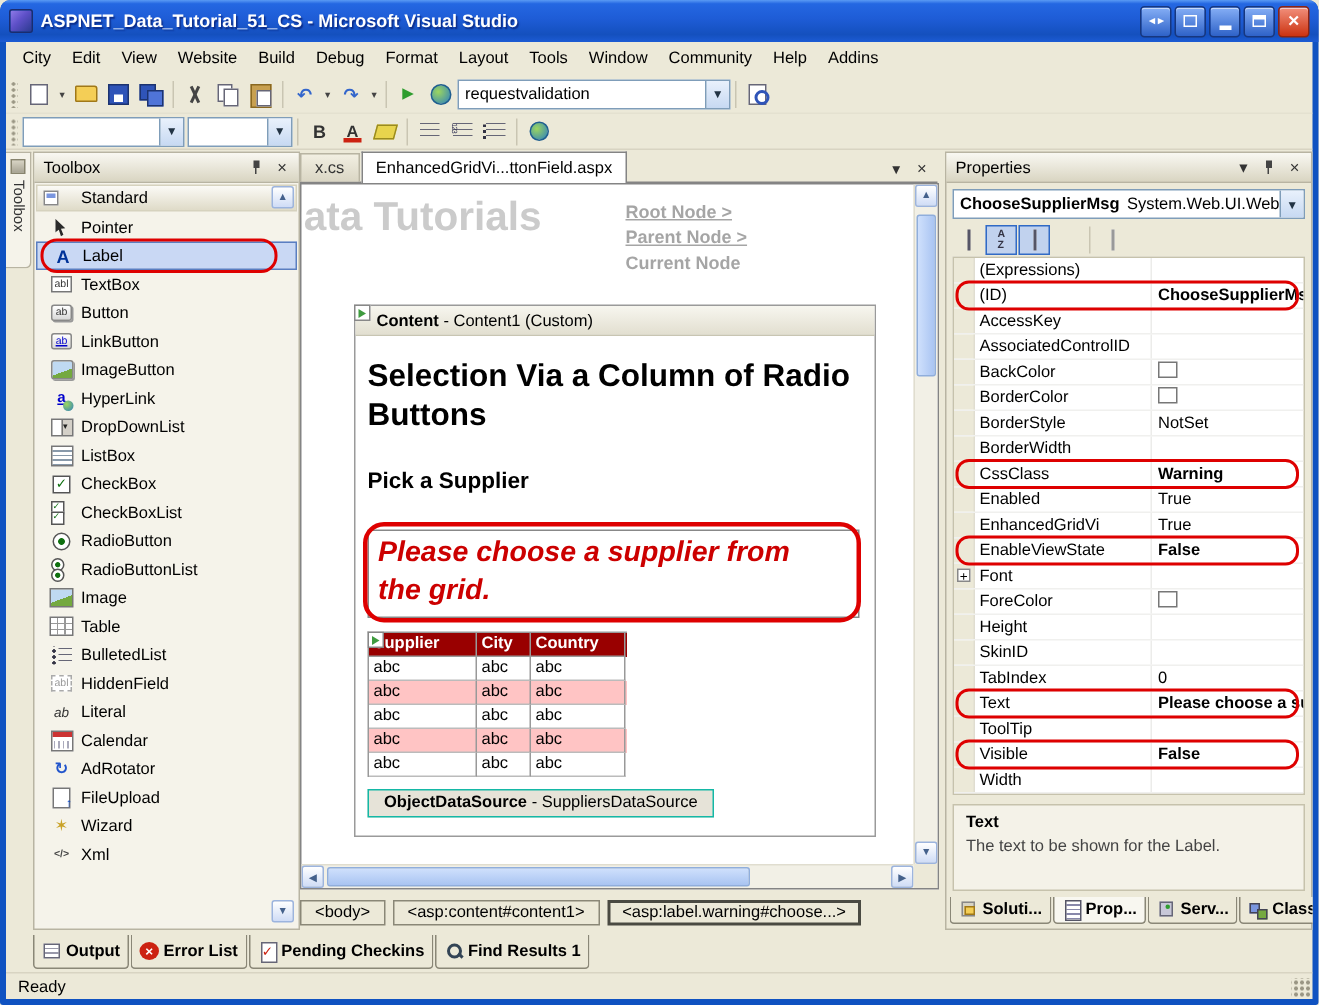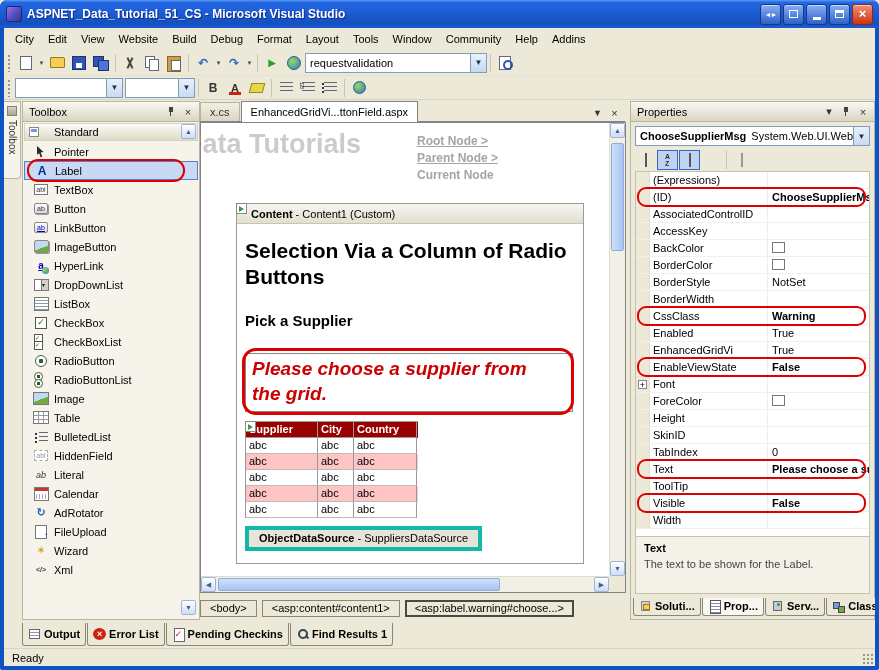--- a/index.html
+++ b/index.html
@@ -167,21 +167,21 @@
   .gv-header{display:flex;background:#990000;color:#fff;font-weight:bold;}
   .gv-hcell,.gv-cell{padding:1px 3px 2px;border-right:1px solid #999;border-bottom:1px solid #BBB;white-space:nowrap;overflow:hidden;}
   .gv-hcell{border-bottom:1px solid #999;}
   .gv-hcell:nth-of-type(1),.gv-cell:nth-of-type(1){width:72px;}
   .gv-hcell:nth-of-type(2),.gv-cell:nth-of-type(2){width:36px;}
   .gv-hcell:nth-of-type(3),.gv-cell:nth-of-type(3){width:63px;}
   .gv-row{display:flex;background:#fff;}
   .gv-row.alt{background:#FFC4C4;}
   .green-glyph{position:absolute;left:-1px;top:-1px;width:11px;height:11px;background:#fff;border:1px solid #888;z-index:3;}
   .green-glyph::after{content:"";position:absolute;left:2px;top:2px;border:3px solid transparent;border-left:5px solid #3F9B3F;}
-  #datasource{display:inline-block;margin-top:8px;border:4px solid #14b8a6;background:#E6E3D8;padding:2px 10px 3px;white-space:nowrap;}
+  #datasource{display:inline-block;margin-top:8px;border:1px solid #14b8a6;background:#E6E3D8;padding:2px 10px 3px;white-space:nowrap;}
 
   
   #vscroll{position:absolute;top:0;right:0;width:16px;bottom:16px;background:#F2F0E6;border-left:1px solid #E0DDCF;}
   #hscroll{position:absolute;left:0;bottom:0;height:16px;right:16px;background:#F2F0E6;border-top:1px solid #E0DDCF;}
   .sb-btn{position:absolute;width:15px;height:15px;display:flex;align-items:center;justify-content:center;font-size:7px;color:#44618C;
     background:linear-gradient(#FFF,#CFDCF6);border:1px solid #9CB4DE;border-radius:2px;}
   #vscroll .sb-btn.up{top:0;left:0;}
   #vscroll .sb-btn.down{bottom:0;left:0;}
   #hscroll .sb-btn.left{left:0;top:0;}
   #hscroll .sb-btn.right{right:0;top:0;}
@@ -205,21 +205,21 @@
   .pg-tool{width:21px;height:20px;display:flex;align-items:center;justify-content:center;border:1px solid transparent;position:relative;}
   .pg-tool.active{border:1px solid #316AC5;background:#C1D2EE;}
   [data-name="categorized-icon"]::before{content:"";width:12px;height:10px;border:1px solid #556;background:
     linear-gradient(180deg,#88A 3px,transparent 3px),repeating-linear-gradient(180deg,transparent 0 2px,#AAB 2px 3px);}
   [data-name="alphabetical-icon"]{font-size:7px;font-weight:bold;color:#334;flex-direction:column;line-height:1;}
   [data-name="alphabetical-icon"]::before{content:"A";}
   [data-name="alphabetical-icon"]::after{content:"Z";}
   [data-name="properties-sheet-icon"]::before{content:"";width:10px;height:12px;background:#fff repeating-linear-gradient(180deg,transparent 0 2px,#88A 2px 3px);border:1px solid #556;}
   [data-name="events-icon"]::before{content:"";width:9px;height:13px;background:#E0A800;clip-path:polygon(60% 0,0 58%,38% 58%,28% 100%,100% 36%,55% 36%);}
   [data-name="property-pages-icon"]::before{content:"";width:10px;height:12px;background:#EEE;border:1px solid #999;}
-  #pg-grid{position:absolute;left:4px;right:4px;top:69px;height:422px;background:#fff;border:1px solid #C6C2AC;overflow:hidden;}
+  #pg-grid{position:absolute;left:4px;right:4px;top:69px;height:359px;background:#fff;border:1px solid #C6C2AC;overflow:hidden;}
   .pg-row{display:flex;height:17px;line-height:16px;border-bottom:1px solid #F0F0EE;position:relative;}
   .pg-gutter{width:14px;background:#ECE9D8;border-right:1px solid #E0DDD0;text-align:center;flex:none;}
   .pg-gutter i{font-style:normal;font-size:9px;line-height:9px;}
   .pg-gutter i:not(:empty){display:inline-block;width:9px;height:9px;margin-top:3px;border:1px solid #888;background:#fff;}
   .pg-name{width:118px;padding-left:3px;border-right:1px solid #ECECEA;overflow:hidden;white-space:nowrap;flex:none;}
   .pg-value{flex:1;padding-left:4px;overflow:hidden;white-space:nowrap;}
   .pg-value.bold{font-weight:bold;}
   .pg-value.swatch::before{content:"";display:inline-block;width:11px;height:9px;border:1px solid #777;background:#fff;vertical-align:-1px;margin-right:3px;}
   .pg-row.circled::after{content:"";position:absolute;left:1px;right:3px;top:-2px;bottom:-2px;border:2px solid #DE0000;border-radius:9px;pointer-events:none;z-index:3;}
   #pg-desc{position:absolute;left:4px;right:4px;top:434px;height:58px;border:1px solid #C6C2AC;background:#F4F2E8;padding:5px 8px;}
@@ -648,27 +648,27 @@
           </div>
 
           <div class="pg-row circled" data-name="property-row">
             <span class="pg-gutter" data-name="property-expander-gutter"><i></i></span>
             <span class="pg-name" data-name="property-name">(ID)</span>
             <span class="pg-value bold" data-name="property-value">ChooseSupplierMsg</span>
           </div>
 
           <div class="pg-row" data-name="property-row">
             <span class="pg-gutter" data-name="property-expander-gutter"><i></i></span>
+            <span class="pg-name" data-name="property-name">AccessKey</span>
+            <span class="pg-value" data-name="property-value"></span>
+          </div>
+
+          <div class="pg-row" data-name="property-row">
+            <span class="pg-gutter" data-name="property-expander-gutter"><i></i></span>
             <span class="pg-name" data-name="property-name">AssociatedControlID</span>
-            <span class="pg-value" data-name="property-value"></span>
-          </div>
-
-          <div class="pg-row" data-name="property-row">
-            <span class="pg-gutter" data-name="property-expander-gutter"><i></i></span>
-            <span class="pg-name" data-name="property-name">AccessKey</span>
             <span class="pg-value" data-name="property-value"></span>
           </div>
 
           <div class="pg-row" data-name="property-row">
             <span class="pg-gutter" data-name="property-expander-gutter"><i></i></span>
             <span class="pg-name" data-name="property-name">BackColor</span>
             <span class="pg-value swatch" data-name="property-value"></span>
           </div>
 
           <div class="pg-row" data-name="property-row">

